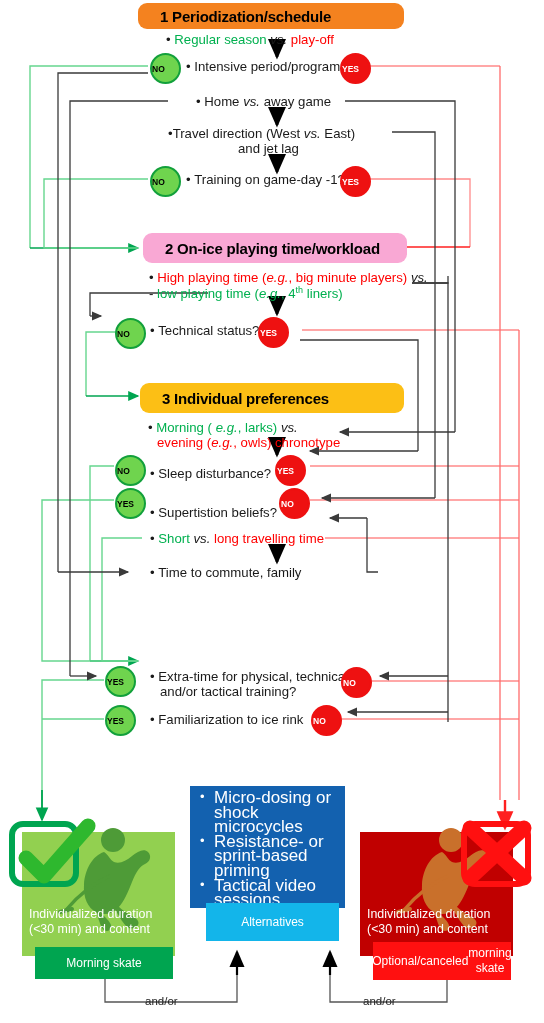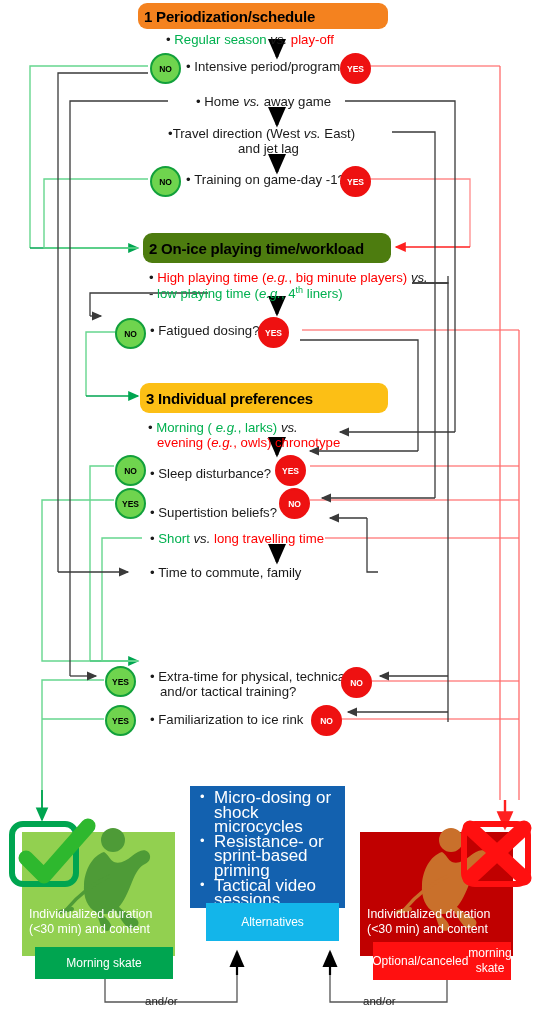--- a/index.html
+++ b/index.html
@@ -3,36 +3,36 @@
 <meta charset="utf-8">
 <style>
   html,body{margin:0;padding:0;background:#ffffff;}
   body{width:544px;height:1023px;position:relative;overflow:hidden;
        font-family:"Liberation Sans","DejaVu Sans",sans-serif;}
   #stage{position:absolute;left:0;top:0;width:544px;height:1023px;}
   #wires{position:absolute;left:0;top:0;width:544px;height:1023px;pointer-events:none;}
 
   
   .banner{position:absolute;border-radius:9px;display:flex;align-items:center;
-          padding-left:6px;font-weight:bold;font-size:15px;letter-spacing:-0.2px;}
+          padding-left:22px;font-weight:bold;font-size:15px;letter-spacing:-0.2px;}
   .b-orange{background:#F4821F;color:#000;}
-  .b-gray{background:#4d7c0f;color:#000;}
+  .b-gray{background:#f9a8d4;color:#000;}
   .b-yellow{background:#FCBF15;color:#000;}
   .b-blue{background:#1361AF;color:#fff;}
 
   
   .line{position:absolute;font-size:13.2px;color:#1a1a1a;white-space:nowrap;line-height:15px;}
   .grn{color:#00B04F;}
   .red{color:#FF0000;}
   .it{font-style:italic;}
   sup{font-size:9px;vertical-align:super;line-height:0;}
 
   
   .chip{position:absolute;width:27px;height:27px;border-radius:50%;
-        display:flex;align-items:center;justify-content:center;
+        display:flex;align-items:center;justify-content:flex-start;
         font-size:8.5px;font-weight:bold;color:#000;}
   .chip.no-g{background:#6FD44E;border:2px solid #12A03B;}
   .chip.yes-g{background:#6FD44E;border:2px solid #12A03B;}
   .chip.yes-r{background:#EE1111;border:2px solid #EE1111;color:#fff;}
   .chip.no-r{background:#EE1111;border:2px solid #EE1111;color:#fff;}
   .panel-bg{position:absolute;}
   .pg{background:#92D050;}
   .pr{background:#C00000;}
   .panel-cap{position:absolute;font-size:12.4px;color:#ffffff;line-height:15px;}
   .ribbon{position:absolute;display:flex;align-items:center;justify-content:center;
@@ -220,21 +220,21 @@
   <div class="line" style="left:149px;top:270px;">
     •&nbsp;<span class="red">High playing time (</span><span class="red it">e.g.</span><span class="red">, big minute players)</span>
     <span class="it">vs.</span>
   </div>
 
   <div class="line" style="left:149px;top:286px;">
     -&nbsp;<span class="grn">low playing time (</span><span class="grn it">e.g.</span><span class="grn">, 4</span><sup class="grn">th</sup><span class="grn"> liners)</span>
   </div>
 
   <div class="line" style="left:150px;top:323px;">
-    •&nbsp;<span>Fatigued dosing?</span>
+    •&nbsp;<span>Technical status?</span>
   </div>
 
   <div class="line" style="left:148px;top:420px;">
     •&nbsp;<span class="grn">Morning (</span>
     <span class="grn it">e.g.</span><span class="grn">, larks)</span>
     <span class="it">vs.</span>
   </div>
   <div class="line" style="left:157px;top:435px;">
     <span class="red">evening (</span><span class="red it">e.g.</span><span class="red">, owls) chronotype</span>
   </div>

